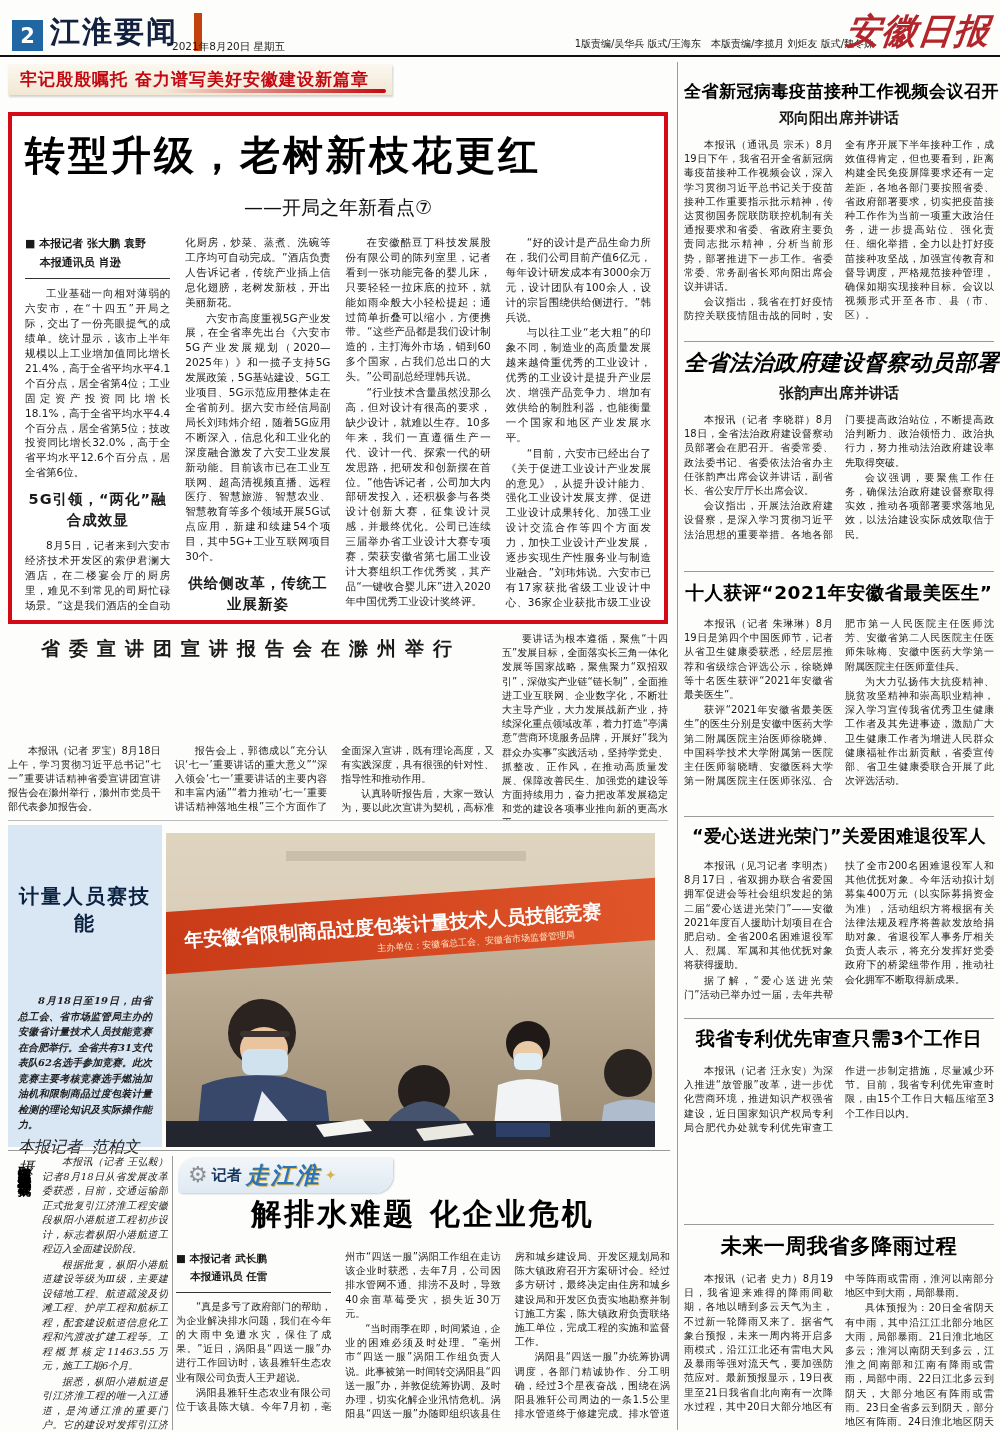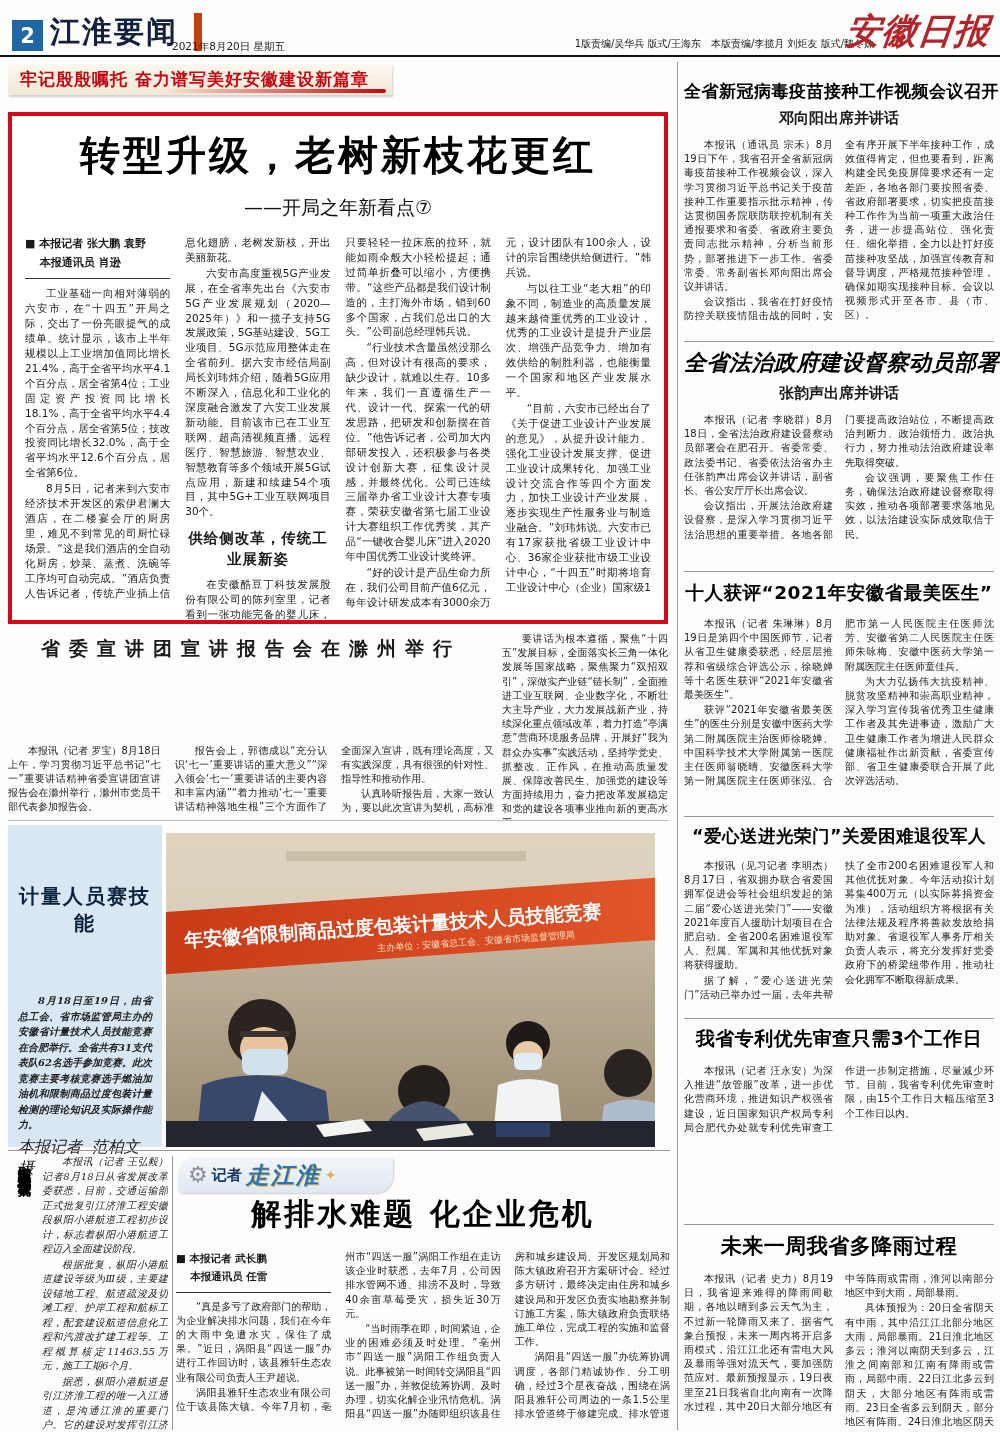--- a/index.html
+++ b/index.html
@@ -26,21 +26,21 @@
   .slogan { left:8px; top:64px; width:384px; height:31px;
     background:linear-gradient(180deg,#fcf8f0,#f2e7d4); display:flex; align-items:center;
     padding-left:12px; box-shadow:1px 2px 2px rgba(0,0,0,.18); }
   .slogan span { font-size:17px; font-weight:bold; color:#c40811; letter-spacing:1px; }
   .slogan::after { content:""; position:absolute; right:6px; bottom:2px; width:58%;
     height:4px; border-radius:2px; background:linear-gradient(90deg,transparent,#c40811); }
 
   
   .leadbox { left:8px; top:112px; width:660px; height:512px; border:4px solid #d40a16;
     background:#fff; padding:6px 13px; }
-  .lead-headline { text-align:center; font-size:40px; font-weight:bold; color:#000;
+  .lead-headline { text-align:left; font-size:40px; font-weight:bold; color:#000;
     letter-spacing:3px; margin-top:6px; }
   .lead-sub { text-align:center; font-size:19px; margin-top:12px; color:#111; }
   .lead-body { margin-top:14px; height:388px; column-count:4; column-gap:15px;
     font-size:10.5px; line-height:1.42; text-align:justify; overflow:hidden; }
   .byline { font-weight:bold; font-size:11px; line-height:1.7; border-bottom:1.5px solid #333;
     padding-bottom:6px; margin-bottom:7px; }
   .para { text-indent:2em; text-align:justify; margin:0 0 1px 0; }
   .subhead { font-size:14.5px; font-weight:bold; text-align:center; letter-spacing:1px;
     margin:9px 0 8px 0; }
 
@@ -111,20 +111,21 @@
 <div class="abs leadbox">
   <div class="lead-headline">转型升级，老树新枝花更红</div>
   <div class="lead-sub">——开局之年新看点⑦</div>
   <div class="lead-body">
     <div class="byline">
       <div>■ 本报记者 张大鹏 袁野</div>
       <div>　 本报通讯员 肖逊</div>
     </div>
     <div>
         <p class="para">工业基础一向相对薄弱的六安市，在“十四五”开局之际，交出了一份亮眼提气的成绩单。统计显示，该市上半年规模以上工业增加值同比增长21.4%，高于全省平均水平4.1个百分点，居全省第4位；工业固定资产投资同比增长18.1%，高于全省平均水平4.4个百分点，居全省第5位；技改投资同比增长32.0%，高于全省平均水平12.6个百分点，居全省第6位。</p>
+        <div class="subhead">5G引领，“两化”融合成效显</div>
         <p class="para">8月5日，记者来到六安市经济技术开发区的索伊君澜大酒店，在二楼宴会厅的厨房里，难见不到常见的司厨忙碌场景。“这是我们酒店的全自动化厨房，炒菜、蒸煮、洗碗等工序均可自动完成。”酒店负责人告诉记者，传统产业插上信息化翅膀，老树发新枝，开出美丽新花。</p>
         <p class="para">六安市高度重视5G产业发展，在全省率先出台《六安市5G产业发展规划（2020—2025年）》和一揽子支持5G发展政策，5G基站建设、5G工业项目、5G示范应用整体走在全省前列。据六安市经信局副局长刘玮炜介绍，随着5G应用不断深入，信息化和工业化的深度融合激发了六安工业发展新动能。目前该市已在工业互联网、超高清视频直播、远程医疗、智慧旅游、智慧农业、智慧教育等多个领域开展5G试点应用，新建和续建54个项目，其中5G+工业互联网项目30个。</p>
         <div class="subhead">供给侧改革，传统工业展新姿</div>
         <p class="para">在安徽酷豆丁科技发展股份有限公司的陈列室里，记者看到一张功能完备的婴儿床，只要轻轻一拉床底的拉环，就能如雨伞般大小轻松提起；通过简单折叠可以缩小，方便携带。“这些产品都是我们设计制造的，主打海外市场，销到60多个国家，占我们总出口的大头。”公司副总经理韩兵说。</p>
         <p class="para">“行业技术含量虽然没那么高，但对设计有很高的要求，缺少设计，就难以生存。10多年来，我们一直遵循生产一代、设计一代、探索一代的研发思路，把研发和创新摆在首位。”他告诉记者，公司加大内部研发投入，还积极参与各类设计创新大赛，征集设计灵感，并最终优化。公司已连续三届举办省工业设计大赛专项赛，荣获安徽省第七届工业设计大赛组织工作优秀奖，其产品“一键收合婴儿床”进入2020年中国优秀工业设计奖终评。</p>
         <p class="para">“好的设计是产品生命力所在，我们公司目前产值6亿元，每年设计研发成本有3000余万元，设计团队有100余人，设计的宗旨围绕供给侧进行。”韩兵说。</p>
         <p class="para">与以往工业“老大粗”的印象不同，制造业的高质量发展越来越倚重优秀的工业设计，优秀的工业设计是提升产业层次、增强产品竞争力、增加有效供给的制胜利器，也能衡量一个国家和地区产业发展水平。</p>
         <p class="para">“目前，六安市已经出台了《关于促进工业设计产业发展的意见》，从提升设计能力、强化工业设计发展支撑、促进工业设计成果转化、加强工业设计交流合作等四个方面发力，加快工业设计产业发展，逐步实现生产性服务业与制造业融合。”刘玮炜说。六安市已有17家获批省级工业设计中心、36家企业获批市级工业设计中心，“十四五”时期将培育工业设计中心（企业）国家级1家以上、省级20家左右、市级30家左右。</p>
       </div>
   </div>

